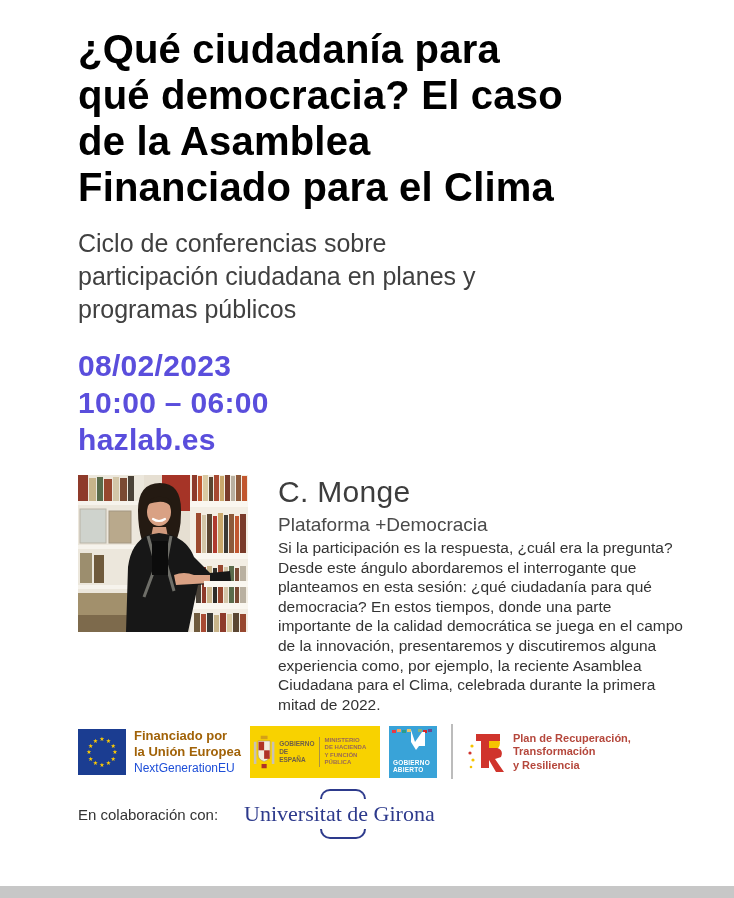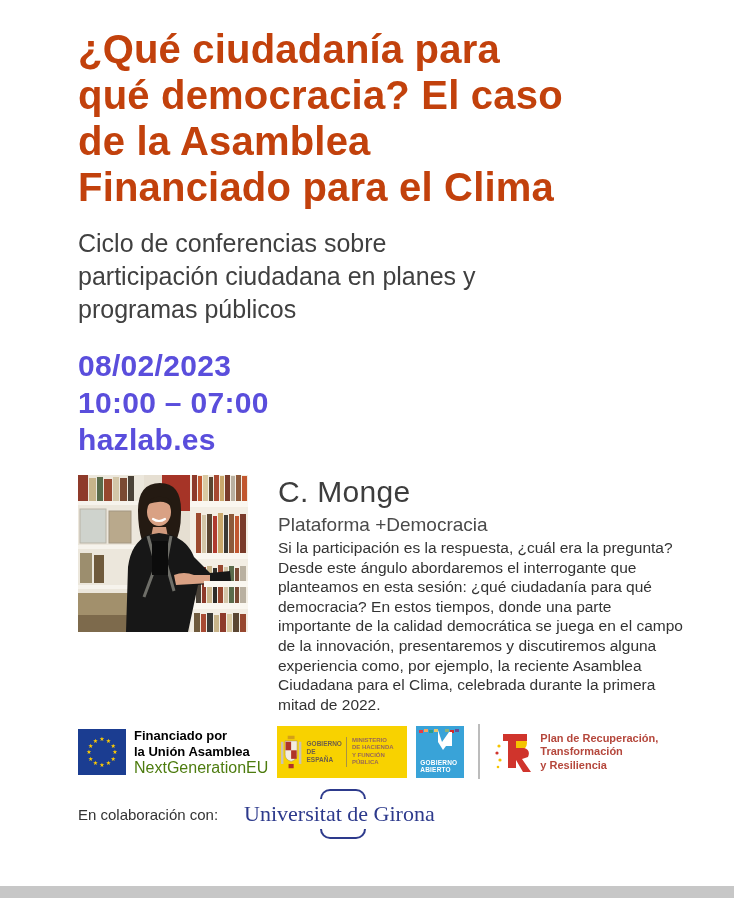--- a/index.html
+++ b/index.html
@@ -5,42 +5,42 @@
   * { margin:0; padding:0; box-sizing:border-box; }
   html,body { width:734px; height:898px; }
   body {
     background:#ffffff;
     font-family:"Liberation Sans", sans-serif;
     position:relative;
     overflow:hidden;
   }
   .content { padding:26px 40px 0 78px; }
 
-  .title { color:#c2410c; font-size:40px; font-weight:700; line-height:46px; letter-spacing:0.2px; }
+  .title { color:#000000; font-size:40px; font-weight:700; line-height:46px; letter-spacing:0.2px; }
   .subtitle { margin-top:17px; color:#404040; font-size:25px; font-weight:400; line-height:33px; }
   .meta { margin-top:21px; color:#5a4edc; font-size:30px; font-weight:700; line-height:37px; letter-spacing:0.3px; }
 
   .speaker-row { margin-top:17px; display:flex; gap:30px; }
   .photo-wrap { width:170px; height:157px; flex:0 0 auto; }
   .speaker-info { padding-top:0; }
   .speaker-name { font-size:30px; font-weight:400; color:#3d3d3d; letter-spacing:0.3px; }
   .speaker-org { margin-top:5px; font-size:19px; font-weight:400; color:#4a4a4a; }
   .speaker-bio { margin-top:2px; width:406px; font-size:15.5px; line-height:19.6px; color:#333333; }
 
   .hazlab { margin-top:13px; font-size:48px; font-weight:700; color:#5a4edc; letter-spacing:-1px; line-height:48px; }
   .hazlab .z-grad {
     background:linear-gradient(135deg,#35c9c0 0%, #2f9fd8 60%, #4a63e0 100%);
     -webkit-background-clip:text; background-clip:text;
     -webkit-text-fill-color:transparent; color:#2fb5c5;
   }
 
   .funders { margin-top:10px; display:flex; align-items:center; gap:9px; }
   .eu-block { display:flex; align-items:center; gap:8px; }
-  .eu-text .l1 { font-size:13px; font-weight:700; color:#000000; line-height:16px; }
-  .eu-text .l3 { font-size:16px; color:#4d7c0f; line-height:16px; }
+  .eu-text .l1 { font-size:13px; font-weight:700; color:#a16207; line-height:16px; }
+  .eu-text .l3 { font-size:12px; color:#1d4ed8; line-height:16px; }
 
   .spain-block { width:130px; height:52px; background:#f8d200; display:flex; align-items:center; padding:0 3px; }
   .spain-gov { font-size:6.5px; font-weight:700; color:#6e5f48; line-height:8px; padding:0 4px; }
   .spain-ministry { font-size:6px; font-weight:700; color:#9a6a55; line-height:7.5px; padding-left:5px; border-left:1px solid #a89246; }
 
   .opengov-block { width:48px; height:52px; background:#39a3d8; position:relative; overflow:hidden; }
   .opengov-text { position:absolute; left:4px; bottom:4px; font-size:6.5px; font-weight:700; color:#ffffff; line-height:7.5px; letter-spacing:0.2px; }
 
   .funders-divider { width:2px; height:55px; background:#bcbcbc; margin:0 5px; }
 
@@ -72,21 +72,21 @@
   </h1>
 
   <div class="subtitle">
     <div>Ciclo de conferencias sobre</div>
     <div>participación ciudadana en planes y</div>
     <div>programas públicos</div>
   </div>
 
   <div class="meta">
     <div>08/02/2023</div>
-    <div>10:00 – 07:00</div>
+    <div>10:00 – 06:00</div>
     <div>hazlab.es</div>
   </div>
 
   <div class="speaker-row">
     <div class="photo-wrap">
       
       <svg width="170" height="157" viewBox="0 0 170 157">
         <rect width="170" height="157" fill="#e6dfd2"></rect>
 
         <rect x="0" y="0" width="66" height="157" fill="#ece7dc"></rect>
@@ -188,21 +188,21 @@
           <text x="24" y="38">★</text>
             <text x="17.5" y="36.3">★</text>
             <text x="12.7" y="31.5">★</text>
           <text x="11" y="25">★</text>
             <text x="12.7" y="18.5">★</text>
             <text x="17.5" y="13.7">★</text>
         </g>
       </svg>
       <div class="eu-text">
         <div class="l1">Financiado por</div>
-        <div class="l1">la Unión Asamblea</div>
+        <div class="l1">la Unión Europea</div>
         <div class="l3">NextGenerationEU</div>
       </div>
     </div>
 
     <div class="spain-block">
       <svg width="26" height="44" viewBox="0 0 26 44">
         <rect x="1" y="10" width="3" height="26" fill="#c9c2b4"></rect>
         <rect x="22" y="10" width="3" height="26" fill="#c9c2b4"></rect>
         <rect x="9" y="3" width="8" height="4" fill="#d4a017"></rect>
         <path d="M6,9 L20,9 L20,25 Q20,31 13,33 Q6,31 6,25 Z" fill="#f2ece0" stroke="#a08c6a" stroke-width="0.6"></path>

